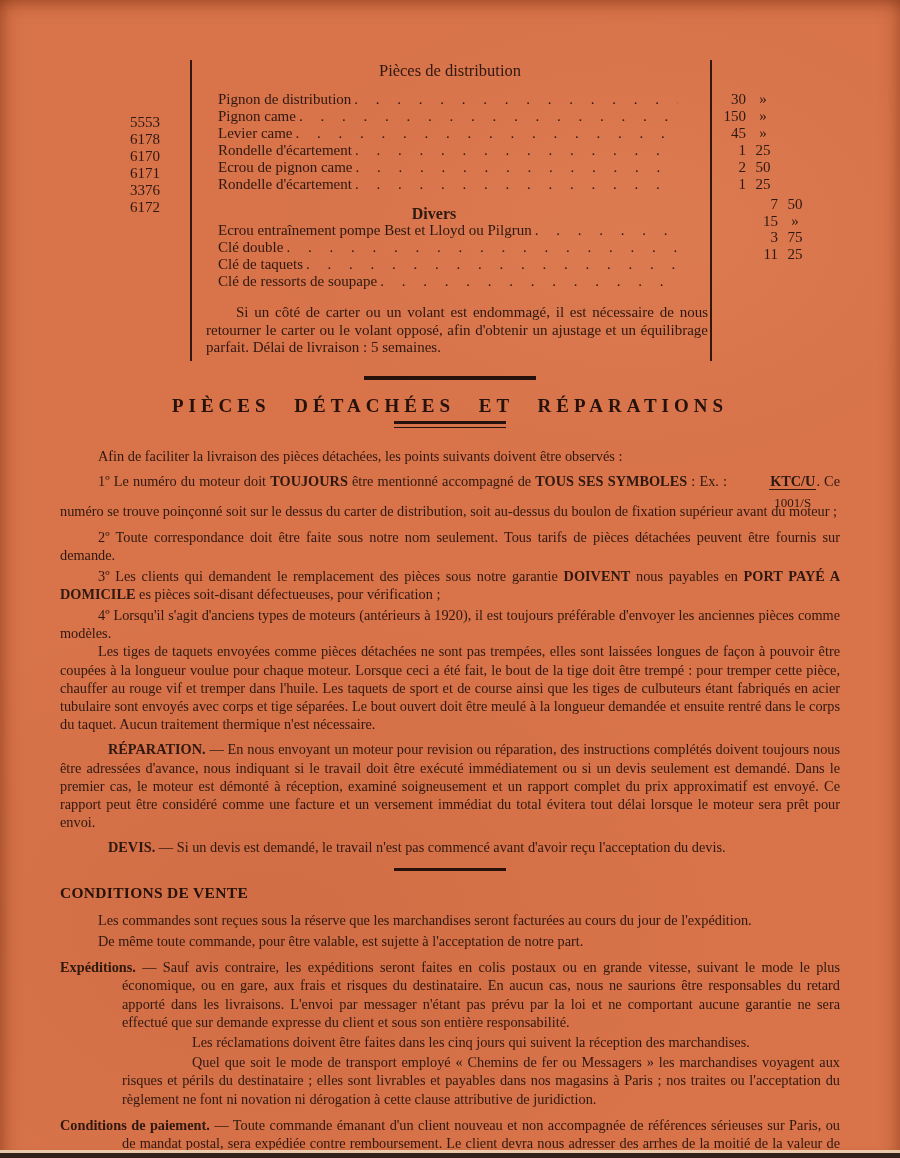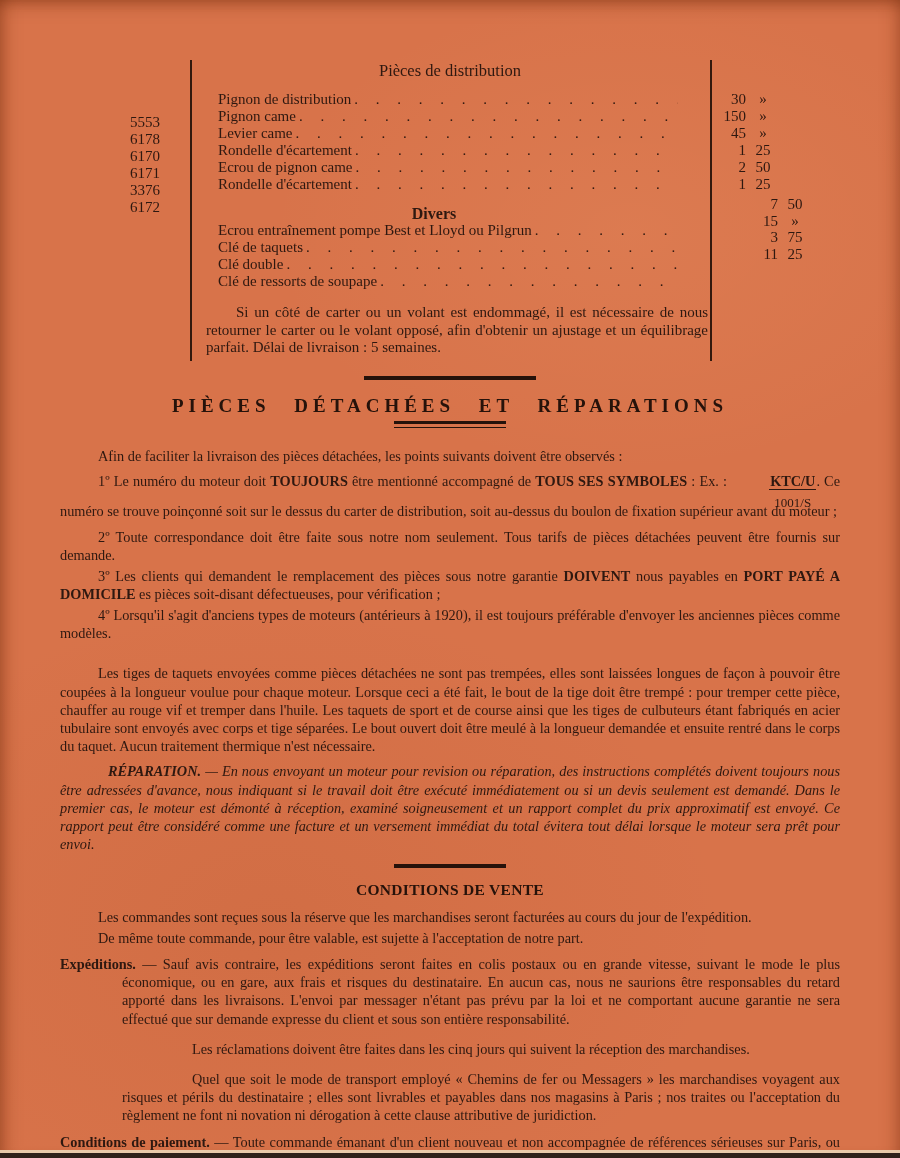--- a/index.html
+++ b/index.html
@@ -40,32 +40,32 @@
   .note{margin:14px 0 0 206px;width:502px;text-align:justify;text-indent:30px;font-size:15px;line-height:17.5px;}
   .bigrule{width:172px;height:4px;background:#26120a;margin:19px auto 0;}
   
   .main-heading{margin-top:15px;text-align:center;font-weight:bold;font-size:19px;letter-spacing:5px;word-spacing:14px;color:#26120a;}
   .dbl-underline{width:112px;margin:4px auto 0;border-top:3px solid #26120a;border-bottom:1.5px solid #26120a;height:3px;}
   
   .bodytxt{padding:0 60px;font-size:14.3px;line-height:18.2px;text-align:justify;}
   .intro{margin-top:19px;text-indent:38px;}
   .pt{text-indent:38px;margin-top:2.5px;}
   .p1{line-height:30px;margin-top:1px;}
-  .p5{margin-top:22px;text-indent:38px;}
-  .labeled{text-indent:48px;margin-top:7px;font-style:italic;}
+  .p5{margin-top:0;text-indent:38px;}
+  .labeled{text-indent:48px;margin-top:7px;}
   b,.bold{font-weight:bold;}
   .frac{display:inline-block;position:relative;font-weight:bold;}
   .frac-top{border-bottom:1.5px solid #2e1810;padding:0 1px;}
   .frac-bot{position:absolute;top:100%;left:50%;transform:translateX(-50%);font-weight:normal;font-size:13px;line-height:13px;white-space:nowrap;}
   .smallrule{width:112px;height:3.5px;background:#26120a;margin:11px auto 0;}
-  .cond-heading{text-align:center;font-weight:bold;font-size:15.5px;margin-top:13px;letter-spacing:.3px;color:#26120a;}
+  .cond-heading{font-weight:bold;font-size:15.5px;margin-top:13px;letter-spacing:.3px;color:#26120a;}
   .cond-intro{text-indent:38px;margin-top:2.5px;}
   .cond-intro.first{margin-top:9px;}
   .hang{padding-left:62px;text-indent:-62px;margin-top:8px;}
-  .sub{padding-left:62px;text-indent:70px;margin-top:12px;}
+  .sub{padding-left:62px;text-indent:70px;margin-top:2px;}
   
   .edge-bottom-light{position:absolute;left:0;right:0;bottom:5px;height:3.5px;background:#ecd4b5;opacity:.9;}
   .edge-bottom-dark{position:absolute;left:0;right:0;bottom:0;height:5px;background:#30211a;}
 </style>
 </head>
 <body>
 
 <div class="page">
 
   <div class="table-zone">
@@ -167,29 +167,29 @@
         <span class="ref"></span>
         <span class="desc">
             <span class="lbl">Ecrou entraînement pompe Best et Lloyd ou Pilgrun</span>
             <span class="dots"></span>
           </span>
         <span class="pricecell"></span>
       </div>
       <div class="row">
         <span class="ref"></span>
         <span class="desc">
+            <span class="lbl">Clé double</span>
+            <span class="dots"></span>
+          </span>
+        <span class="pricecell"></span>
+      </div>
+      <div class="row">
+        <span class="ref"></span>
+        <span class="desc">
             <span class="lbl">Clé de taquets</span>
-            <span class="dots"></span>
-          </span>
-        <span class="pricecell"></span>
-      </div>
-      <div class="row">
-        <span class="ref"></span>
-        <span class="desc">
-            <span class="lbl">Clé double</span>
             <span class="dots"></span>
           </span>
         <span class="pricecell"></span>
       </div>
       <div class="row">
         <span class="ref"></span>
         <span class="desc">
             <span class="lbl">Clé de ressorts de soupape</span>
             <span class="dots"></span>
           </span>
@@ -214,20 +214,21 @@
     <div class="pt"><span>2º </span><span>Toute correspondance doit être faite sous notre nom seulement. Tous tarifs de pièces détachées peuvent être fournis sur demande.</span></div>
 
     <div class="pt"><span>3º </span><span>Les clients qui demandent le remplacement des pièces sous notre garantie </span><span class="bold">DOIVENT</span><span> nous payables en </span><span class="bold">PORT PAYÉ A DOMICILE</span><span> es pièces soit-disant défectueuses, pour vérification ;</span></div>
 
     <div class="pt"><span>4º </span><span>Lorsqu'il s'agit d'anciens types de moteurs (antérieurs à 1920), il est toujours préférable d'envoyer les anciennes pièces comme modèles.</span></div>
 
     <div class="p5">Les tiges de taquets envoyées comme pièces détachées ne sont pas trempées, elles sont laissées longues de façon à pouvoir être coupées à la longueur voulue pour chaque moteur. Lorsque ceci a été fait, le bout de la tige doit être trempé : pour tremper cette pièce, chauffer au rouge vif et tremper dans l'huile. Les taquets de sport et de course ainsi que les tiges de culbuteurs étant fabriqués en acier tubulaire sont envoyés avec corps et tige séparées. Le bout ouvert doit être meulé à la longueur demandée et ensuite rentré dans le corps du taquet. Aucun traitement thermique n'est nécessaire.</div>
 
     <div class="labeled"><span class="bold">RÉPARATION.</span><span> — En nous envoyant un moteur pour revision ou réparation, des instructions complétés doivent toujours nous être adressées d'avance, nous indiquant si le travail doit être exécuté immédiatement ou si un devis seulement est demandé. Dans le premier cas, le moteur est démonté à réception, examiné soigneusement et un rapport complet du prix approximatif est envoyé. Ce rapport peut être considéré comme une facture et un versement immédiat du total évitera tout délai lorsque le moteur sera prêt pour envoi.</span></div>
 
+    <div class="labeled"><span class="bold">DEVIS.</span><span> — Si un devis est demandé, le travail n'est pas commencé avant d'avoir reçu l'acceptation du devis.</span></div>
 
     <div class="smallrule"></div>
 
     <div class="cond-heading">CONDITIONS DE VENTE</div>
 
     <div class="cond-intro first">Les commandes sont reçues sous la réserve que les marchandises seront facturées au cours du jour de l'expédition.</div>
     <div class="cond-intro">De même toute commande, pour être valable, est sujette à l'acceptation de notre part.</div>
 
     <div class="hang"><span class="bold">Expéditions.</span><span> — Sauf avis contraire, les expéditions seront faites en colis postaux ou en grande vitesse, suivant le mode le plus économique, ou en gare, aux frais et risques du destinataire. En aucun cas, nous ne saurions être responsables du retard apporté dans les livraisons. L'envoi par messager n'étant pas prévu par la loi et ne comportant aucune garantie ne sera effectué que sur demande expresse du client et sous son entière responsabilité.</span></div>
     <div class="sub">Les réclamations doivent être faites dans les cinq jours qui suivent la réception des marchandises.</div>

